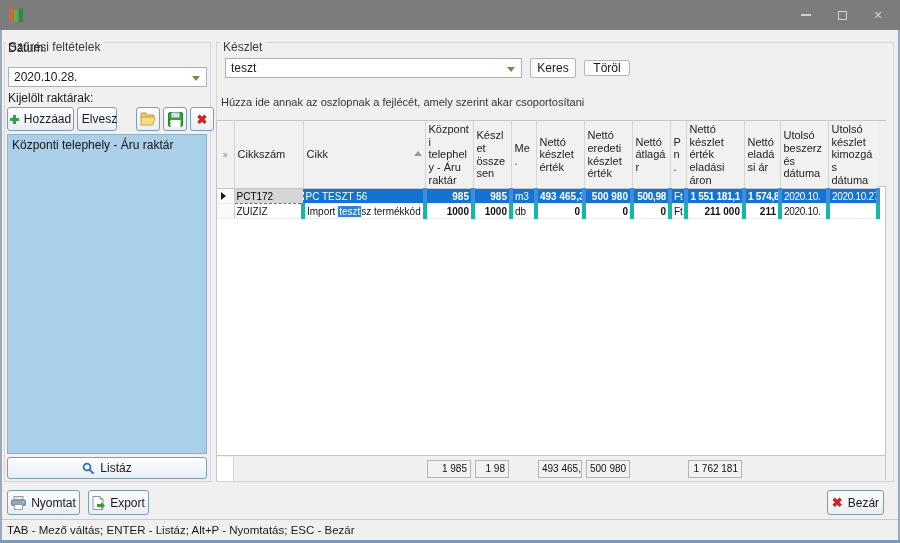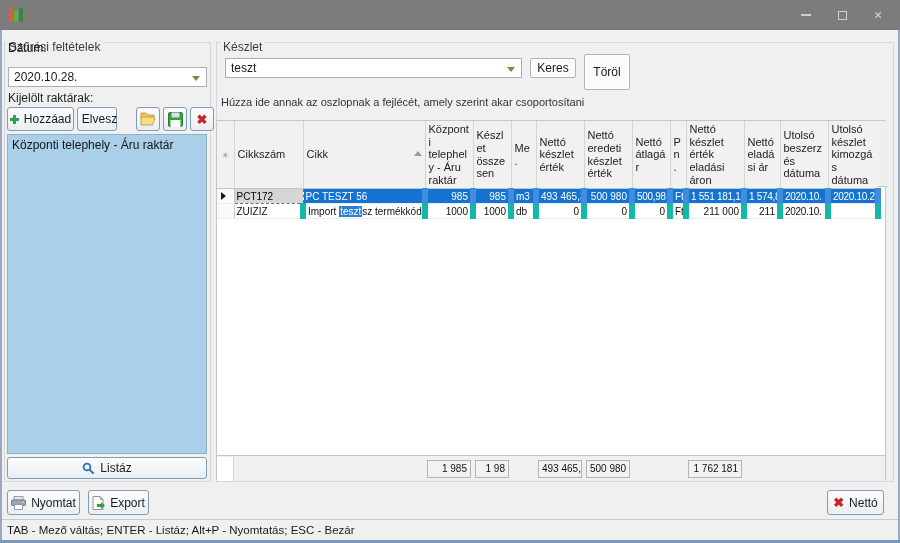--- a/index.html
+++ b/index.html
@@ -42,22 +42,22 @@
 
   .listbox { position:absolute; left:7px; top:134px; width:200px; height:320px; background:#a9cfe9; border:1px solid #93afc4; }
   .listbox .item { font-size:12px; color:#141414; padding:3px 4px; }
 
   
   .hint { position:absolute; left:221px; top:96px; font-size:11px; color:#333; }
 
   .gridwrap { position:absolute; left:216px; top:120px; width:670px; height:360px; background:#fff; border:1px solid #c6c6c6; }
   table.grid { border-collapse:collapse; table-layout:fixed; width:661px; }
   table.grid th { background:#f1f1f1; border-right:1px solid #d5d5d5; border-bottom:1px solid #c6c6c6; font-weight:normal; font-size:11px; color:#222; text-align:left; vertical-align:middle; padding:2px 3px; line-height:1.15; word-break:break-word; height:66px; position:relative; }
-  table.grid td { border-right:6px solid #14b8a6; border-bottom:1px solid #ededed; font-size:10px; color:#111; padding:0 2px; height:15px; white-space:nowrap; overflow:hidden; }
-  td.num { text-align:right; }
+  table.grid td { border-right:4px solid #14b8a6; border-bottom:1px solid #ededed; font-size:10px; color:#111; padding:0 2px; height:15px; white-space:nowrap; overflow:hidden; }
+  td.num { text-align:right;font-weight:bold; }
   td.tight { font-size:9.5px; letter-spacing:-0.3px; }
   tr.sel td { background:#1473d2; color:#fff; border-right-color:#3f8edc; }
   tr.sel td.ind, tr.row td.ind { background:#fafafa; border-right:1px solid #c9c9c9; }
   tr.sel td.focuscell { background:#d6d6d6; color:#000; border:1px dashed #6e6e6e; }
   .sort-asc { position:absolute; right:3px; top:30px; width:0; height:0; border-left:4px solid transparent; border-right:4px solid transparent; border-bottom:5px solid #9a9a9a; }
   .row-arrow { display:inline-block; width:0; height:0; border-top:4px solid transparent; border-bottom:4px solid transparent; border-left:5px solid #1a1a1a; margin-left:2px; }
   .ast { font-size:8px; color:#8a8a8a; }
   .hl { background:#2f80d4; color:#fff; padding:0 1px; }
   .rightstrip { position:absolute; left:661px; top:0; width:9px; height:66px; background:#efefef; border-bottom:1px solid #c6c6c6; }
 
@@ -161,21 +161,21 @@
   <div class="groupbox" style="left:216px; top:42px; width:678px; height:440px;"></div>
   <span class="gb-caption" style="left:220px; top:34px;">Készlet</span>
 
   <div class="combo" style="left:225px; top:58px; width:297px; height:20px;">
     <span>teszt</span>
     <i class="arrow"></i>
   </div>
   <div class="flatbtn" style="left:530px; top:58px; width:46px; height:20px;">
     <span>Keres</span>
   </div>
-  <div class="flatbtn" style="left:584px; top:54px; width:46px; height:36px;text-align:center;">
+  <div class="flatbtn" style="left:584px; top:60px; width:46px; height:16px;text-align:center;">
     <span>Töröl</span>
   </div>
 
   <div class="hint">Húzza ide annak az oszlopnak a fejlécét, amely szerint akar csoportosítani</div>
 
   <div class="gridwrap">
     <div class="rightstrip"></div>
     <table class="grid">
       <colgroup>
         <col style="width:17px">
@@ -250,21 +250,21 @@
       <div class="fbox" style="left:210px; width:44px;">1 985</div>
       <div class="fbox clip" style="left:258px; width:34px;">1 98</div>
       <div class="fbox clip" style="left:321px; width:44px;">493 465,3</div>
       <div class="fbox" style="left:369px; width:44px;">500 980</div>
       <div class="fbox" style="left:471px; width:54px;">1 762 181</div>
     </div>
   </div>
 
   <div class="btn" style="left:827px; top:490px; width:57px; height:25px;">
     <span class="redx">✖</span>
-    <span>Nettó</span>
+    <span>Bezár</span>
   </div>
 
   <div class="statusbar">TAB - Mező váltás; ENTER - Listáz; Alt+P - Nyomtatás; ESC - Bezár</div>
 
   <div class="edge edge-l"></div>
   <div class="edge edge-r"></div>
   <div class="edge edge-b"></div>
 </div>
 
 </body></html>

